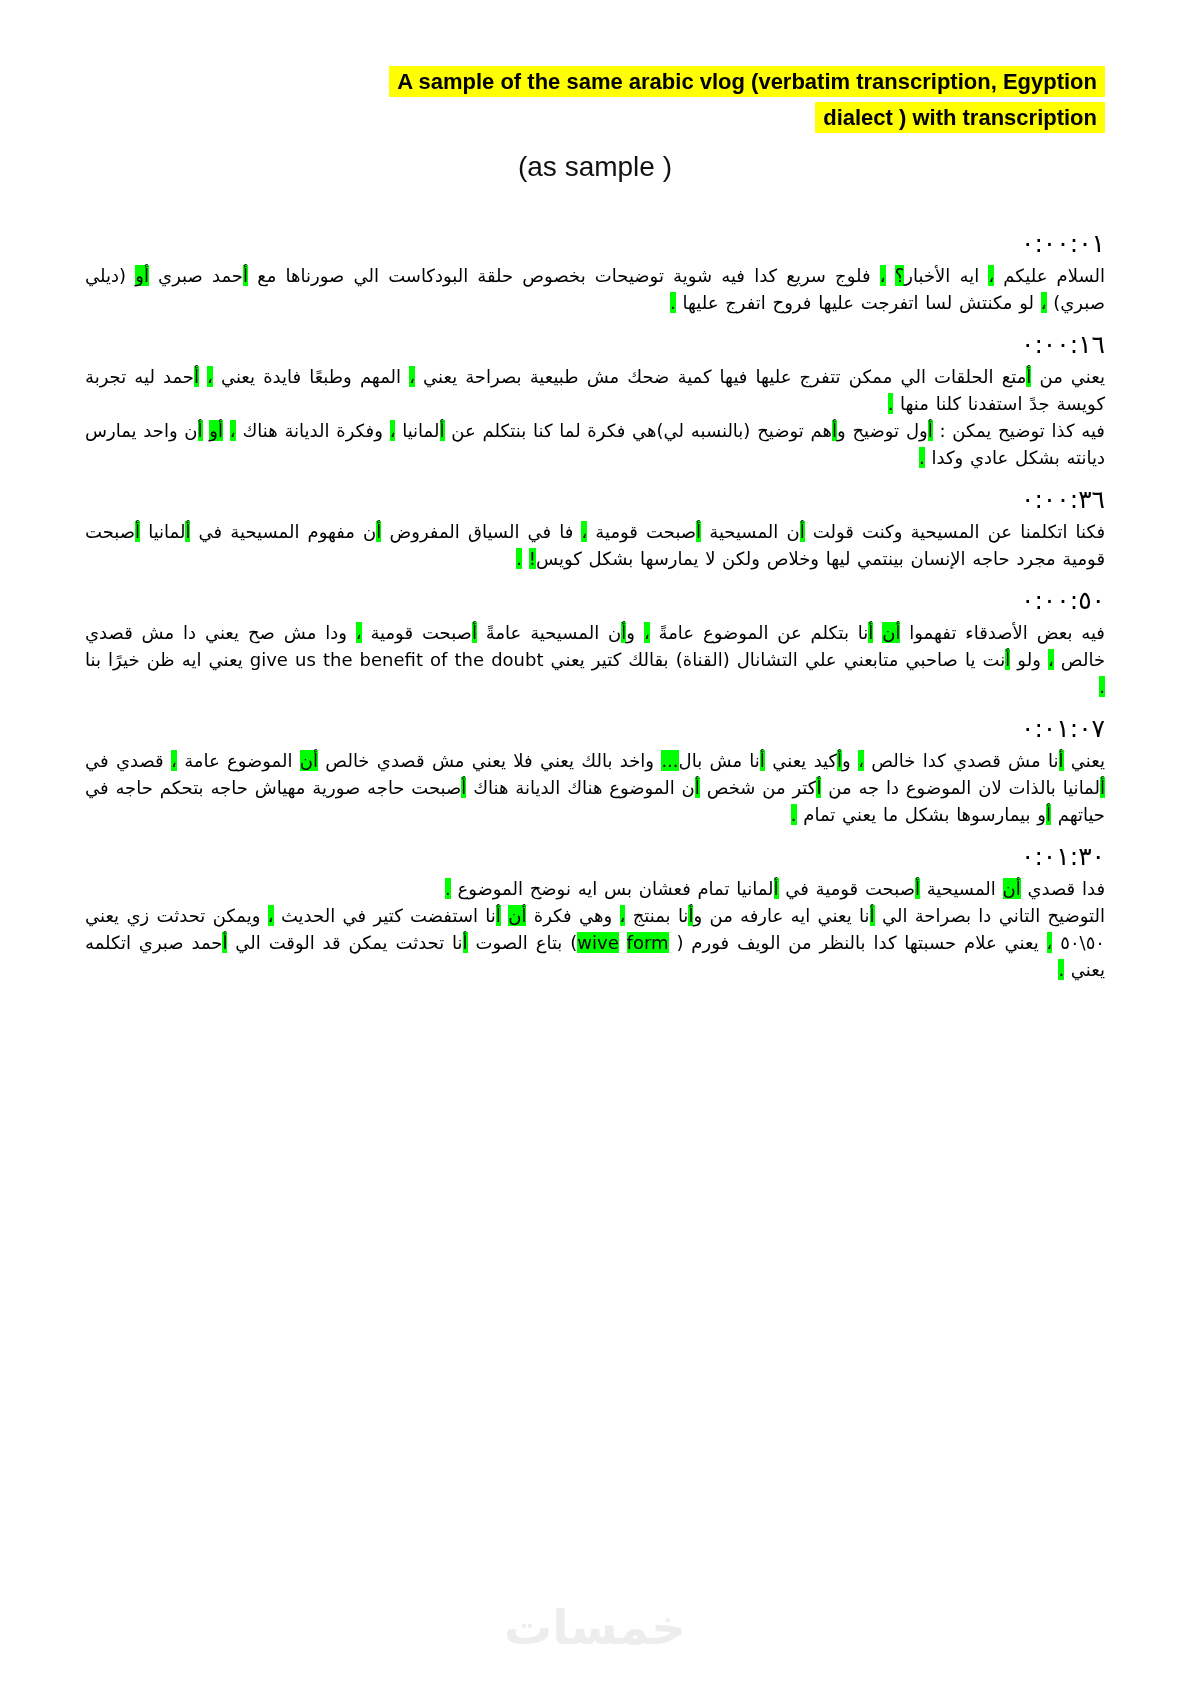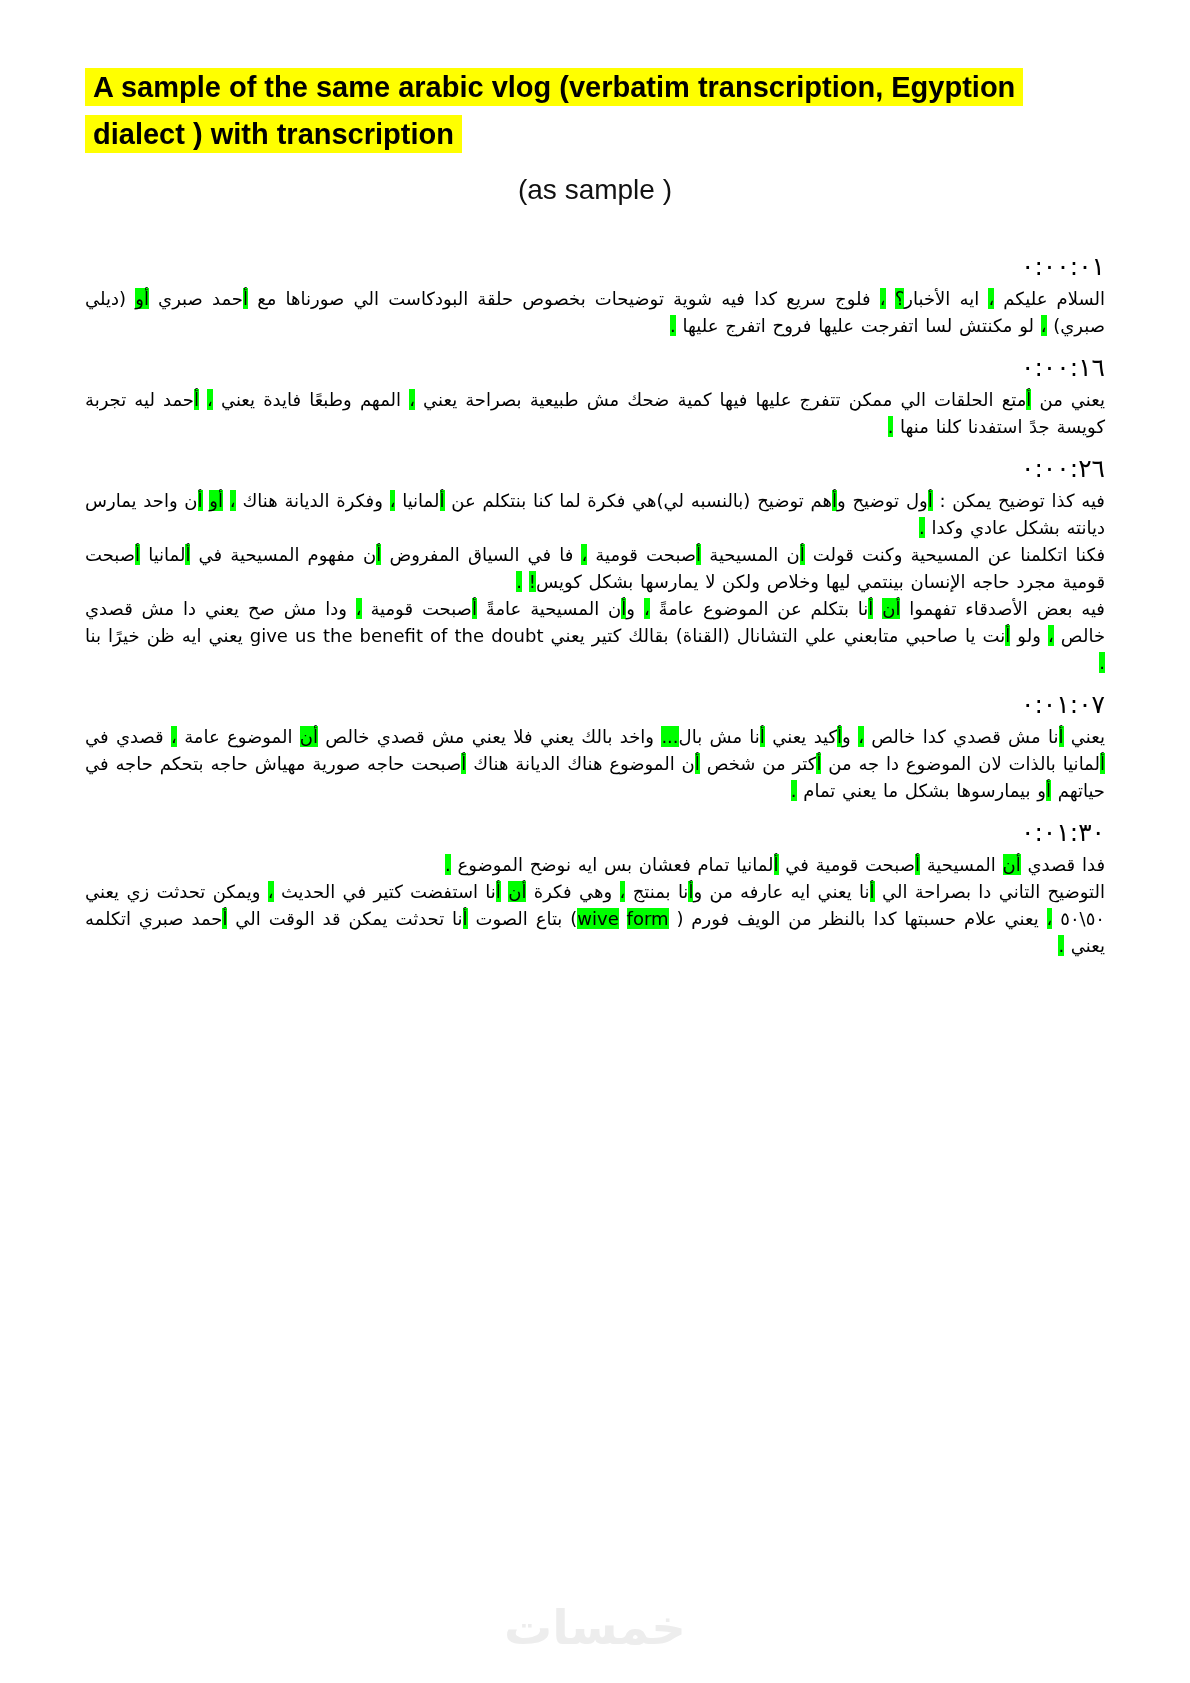--- a/index.html
+++ b/index.html
@@ -8,24 +8,24 @@
     width:1190px; height:1683px;
     margin:0 auto;
     box-sizing:border-box;
     padding:64px 85px 0 85px;
     background:#ffffff;
     overflow:hidden;
     font-family:"DejaVu Sans", sans-serif;
     color:#000000;
   }
   .title-wrap {
-    text-align:left;
+    text-align:right;
     font-family:"Liberation Sans", sans-serif;
     font-weight:bold;
-    font-size:29px;
+    font-size:22px;
     line-height:1.62;
   }
   .title-line { white-space:nowrap; }
   .title-line > span {
     background:#ffff00;
     padding:3px 8px;
     box-decoration-break:clone;
     -webkit-box-decoration-break:clone;
   }
   .subtitle {
@@ -78,27 +78,28 @@
   <div class="transcript" id="transcript">
       <div>
         <div class="timestamp">٠:٠٠:٠١</div>
         <p class="para" dir="rtl"><span>السلام عليكم </span><span class="hl" style="background: rgb(0, 255, 0);">،</span><span> ايه ال</span><span class="hl" style="background: rgb(0, 255, 0);">أ</span><span>خبار</span><span class="hl" style="background: rgb(0, 255, 0);">؟</span><span> </span><span class="hl" style="background: rgb(0, 255, 0);">،</span><span> فلوج سريع كدا فيه شوية توضيحات بخصوص حلقة البودكاست الي صورناها مع </span><span class="hl" style="background: rgb(0, 255, 0);">أ</span><span>حمد صبري </span><span class="hl" style="background: rgb(0, 255, 0);">أو</span><span> (ديلي صبري) </span><span class="hl" style="background: rgb(0, 255, 0);">،</span><span> لو مكنتش لسا اتفرجت عليها فروح اتفرج عليها </span><span class="hl" style="background: rgb(0, 255, 0);">.</span></p>
       </div>
       <div>
         <div class="timestamp">٠:٠٠:١٦</div>
         <p class="para" dir="rtl"><span>يعني من </span><span class="hl" style="background: rgb(0, 255, 0);">أ</span><span>متع الحلقات الي ممكن تتفرج عليها فيها كمية ضحك مش طبيعية بصراحة يعني </span><span class="hl" style="background: rgb(0, 255, 0);">،</span><span> المهم وطبعًا فايدة يعني </span><span class="hl" style="background: rgb(0, 255, 0);">،</span><span> </span><span class="hl" style="background: rgb(0, 255, 0);">أ</span><span>حمد ليه تجربة كويسة جدً استفدنا كلنا منها </span><span class="hl" style="background: rgb(0, 255, 0);">.</span></p>
       </div>
       <div>
-        <div class="timestamp">٠:٠٠:٢٦</div>
         <p class="para" dir="rtl"><span>فيه كذا توضيح يمكن : </span><span class="hl" style="background: rgb(0, 255, 0);">أ</span><span>ول توضيح و</span><span class="hl" style="background: rgb(0, 255, 0);">أ</span><span>هم توضيح (بالنسبه لي)هي فكرة لما كنا بنتكلم عن </span><span class="hl" style="background: rgb(0, 255, 0);">أ</span><span>لمانيا </span><span class="hl" style="background: rgb(0, 255, 0);">،</span><span>  وفكرة الديانة هناك </span><span class="hl" style="background: rgb(0, 255, 0);">،</span><span> </span><span class="hl" style="background: rgb(0, 255, 0);">أو</span><span> </span><span class="hl" style="background: rgb(0, 255, 0);">أ</span><span>ن واحد يمارس ديانته بشكل عادي وكدا </span><span class="hl" style="background: rgb(0, 255, 0);">.</span></p>
       </div>
       <div>
+        <div class="timestamp">٠:٠٠:٣٦</div>
         <p class="para" dir="rtl"><span>فكنا اتكلمنا عن المسيحية وكنت قولت </span><span class="hl" style="background: rgb(0, 255, 0);">أ</span><span>ن المسيحية </span><span class="hl" style="background: rgb(0, 255, 0);">أ</span><span>صبحت قومية </span><span class="hl" style="background: rgb(0, 255, 0);">،</span><span> فا في السياق المفروض </span><span class="hl" style="background: rgb(0, 255, 0);">أ</span><span>ن مفهوم المسيحية في </span><span class="hl" style="background: rgb(0, 255, 0);">أ</span><span>لمانيا </span><span class="hl" style="background: rgb(0, 255, 0);">أ</span><span>صبحت قومية مجرد حاجه ال</span><span class="hl" style="background: rgb(0, 255, 0);">إ</span><span>نسان بينتمي ليها وخلاص ولكن لا يمارسها بشكل كويس</span><span class="hl" style="background: rgb(0, 255, 0);">!</span><span> </span><span class="hl" style="background: rgb(0, 255, 0);">.</span></p>
       </div>
       <div>
+        <div class="timestamp">٠:٠٠:٥٠</div>
         <p class="para" dir="rtl"><span>فيه بعض ال</span><span class="hl" style="background: rgb(0, 255, 0);">أ</span><span>صدقاء تفهموا  </span><span class="hl" style="background: rgb(0, 255, 0);">أن</span><span> </span><span class="hl" style="background: rgb(0, 255, 0);">أ</span><span>نا بتكلم عن الموضوع عامةً </span><span class="hl" style="background: rgb(0, 255, 0);">،</span><span> و</span><span class="hl" style="background: rgb(0, 255, 0);">أ</span><span>ن المسيحية عامةً </span><span class="hl" style="background: rgb(0, 255, 0);">أ</span><span>صبحت قومية </span><span class="hl" style="background: rgb(0, 255, 0);">،</span><span> ودا مش صح يعني دا مش قصدي خالص </span><span class="hl" style="background: rgb(0, 255, 0);">،</span><span> ولو </span><span class="hl" style="background: rgb(0, 255, 0);">أ</span><span>نت يا صاحبي متابعني علي التشانال (القناة) بقالك كتير يعني </span><span>give us the benefit of the doubt</span><span>  يعني ايه ظن خيرًا بنا </span><span class="hl" style="background: rgb(0, 255, 0);">.</span></p>
       </div>
       <div>
         <div class="timestamp">٠:٠١:٠٧</div>
         <p class="para" dir="rtl"><span>يعني </span><span class="hl" style="background: rgb(0, 255, 0);">أ</span><span>نا مش قصدي كدا خالص </span><span class="hl" style="background: rgb(0, 255, 0);">،</span><span> و</span><span class="hl" style="background: rgb(0, 255, 0);">أ</span><span>كيد يعني </span><span class="hl" style="background: rgb(0, 255, 0);">أ</span><span>نا مش بال</span><span class="hl" style="background: rgb(0, 255, 0);">...</span><span> واخد بالك يعني فلا يعني مش قصدي خالص </span><span class="hl" style="background: rgb(0, 255, 0);">أن</span><span> الموضوع عامة </span><span class="hl" style="background: rgb(0, 255, 0);">،</span><span> قصدي في </span><span class="hl" style="background: rgb(0, 255, 0);">أ</span><span>لمانيا بالذات لان الموضوع  دا جه من </span><span class="hl" style="background: rgb(0, 255, 0);">أ</span><span>كتر من شخص </span><span class="hl" style="background: rgb(0, 255, 0);">أ</span><span>ن الموضوع هناك الديانة هناك </span><span class="hl" style="background: rgb(0, 255, 0);">أ</span><span>صبحت حاجه صورية مهياش حاجه بتحكم حاجه في حياتهم </span><span class="hl" style="background: rgb(0, 255, 0);">أ</span><span>و بيمارسوها بشكل ما يعني تمام </span><span class="hl" style="background: rgb(0, 255, 0);">.</span></p>
       </div>
       <div>
         <div class="timestamp">٠:٠١:٣٠</div>
         <p class="para" dir="rtl"><span>فدا قصدي </span><span class="hl" style="background: rgb(0, 255, 0);">أن</span><span> المسيحية </span><span class="hl" style="background: rgb(0, 255, 0);">أ</span><span>صبحت قومية في </span><span class="hl" style="background: rgb(0, 255, 0);">أ</span><span>لمانيا تمام فعشان بس ايه نوضح الموضوع </span><span class="hl" style="background: rgb(0, 255, 0);">.</span></p>
       </div>

